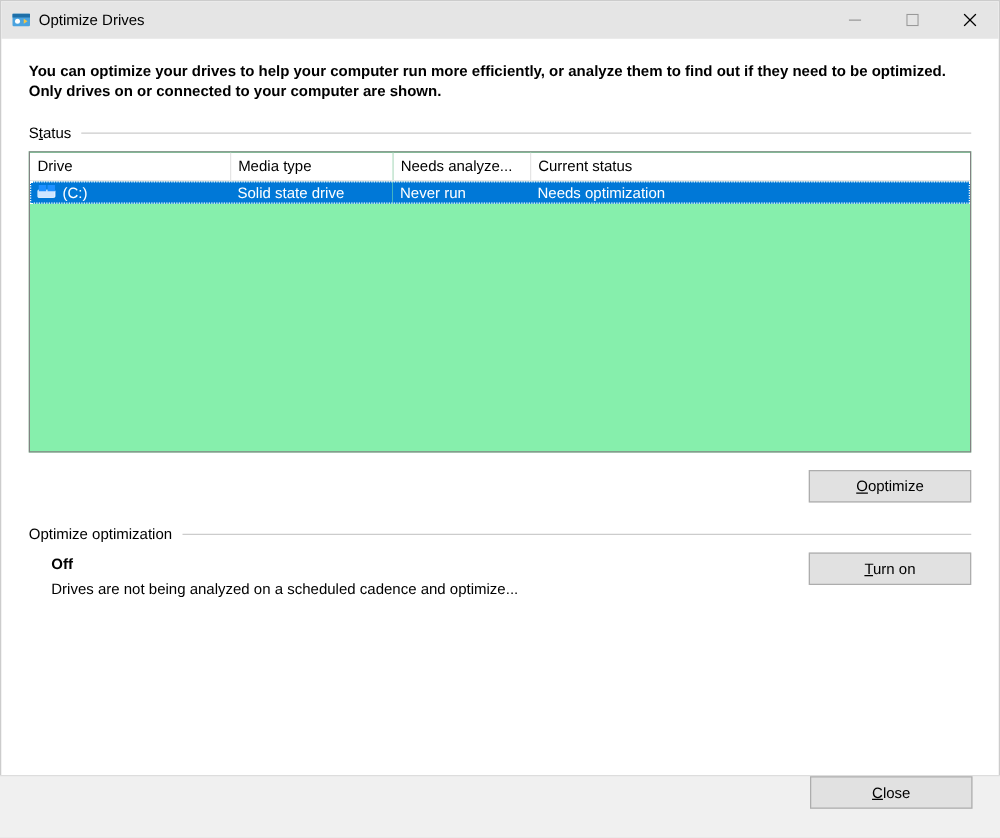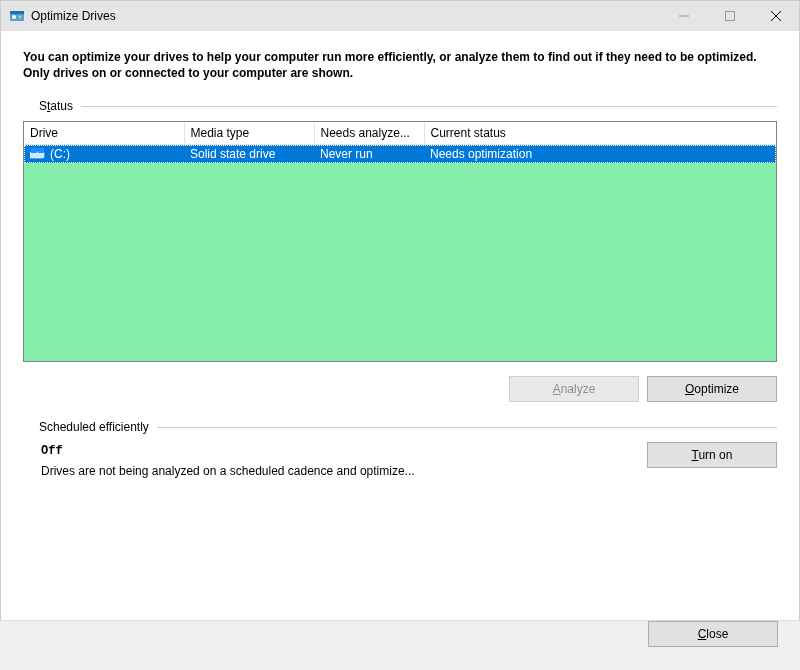--- a/index.html
+++ b/index.html
@@ -37,21 +37,21 @@
   .win-btn.close { color: #000; }
   .win-btn svg { stroke: currentColor; }
 
   .content {
     padding: 10px 22px 0 22px;
   }
   .desc { margin: 8px 0 18px 0; line-height: 1.35; font-weight: bold; }
 
   .section-label {
     display: flex; align-items: center;
-    margin: 6px 0 8px 16px;
+    margin: 6px 0 8px 0;
     gap: 8px;
   }
   .section-label .line {
     flex: 1; height: 1px; background: #ccc;
   }
   .ul { text-decoration: underline; }
 
   
   .table-box {
     border: 1px solid #828282;
@@ -109,21 +109,21 @@
   }
 
   
   .sched-body {
     display: flex;
     align-items: flex-start;
     gap: 12px;
     margin-top: 6px;
   }
   .sched-text { flex: 1; padding-left: 18px; }
-  .sched-text .state { font-weight: bold; margin: 2px 0 6px 0; font-family: Liberation Mono, monospace; }
+  .sched-text .state { font-weight: bold; margin: 2px 0 6px 0; }
 
   
   .footer {
     position: absolute;
     left: 0; right: 0; bottom: 0;
     height: 50px;
     background: #f0f0f0;
     border-top: 1px solid #ddd;
     display: flex;
     align-items: flex-start;
@@ -206,30 +206,27 @@
             </td>
             <td>Solid state drive</td>
             <td>Never run</td>
             <td>Needs optimization</td>
           </tr>
         </tbody>
     </table>
   </div>
 
   <div class="btnrow">
-    <button class="win" disabled="">
-      <span class="ul">A</span><span>nalyze</span>
-    </button>
     <button class="win">
       <span class="ul">O</span><span>optimize</span>
     </button>
   </div>
 
   <div class="section-label">
-    <span>Scheduled efficiently</span>
+    <span>Optimize optimization</span>
     <span class="line"></span>
   </div>
   <div class="sched-body">
     <div class="sched-text">
       <div class="state">Off</div>
       <div>Drives are not being analyzed on a scheduled cadence and optimize...</div>
     </div>
     <button class="win">
       <span class="ul">T</span><span>urn on</span>
     </button>

